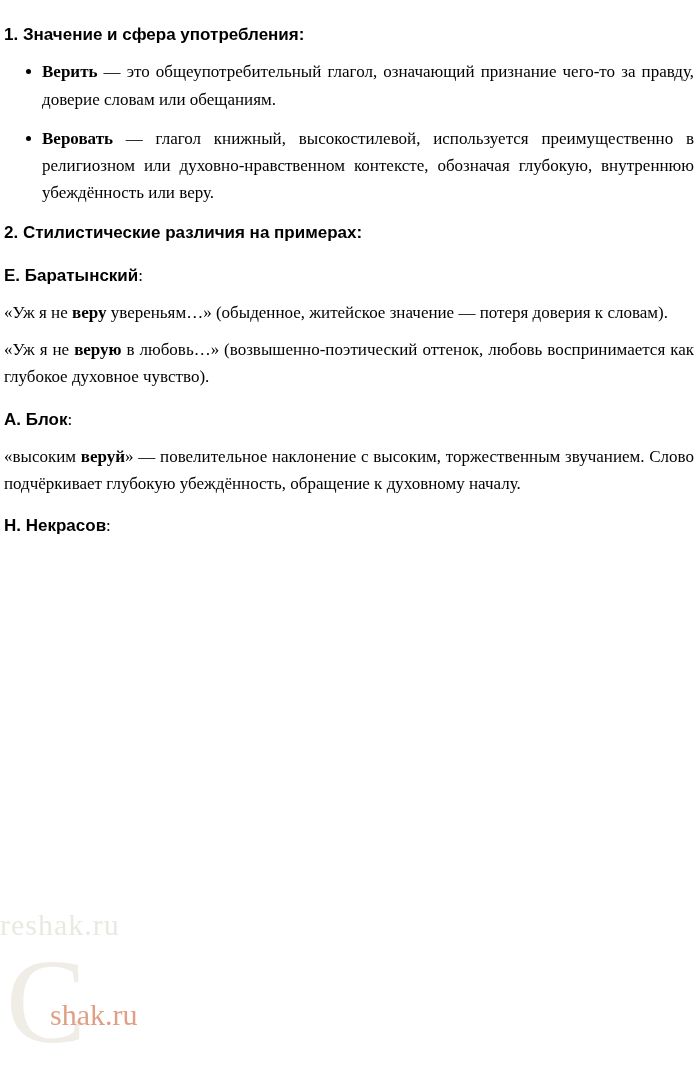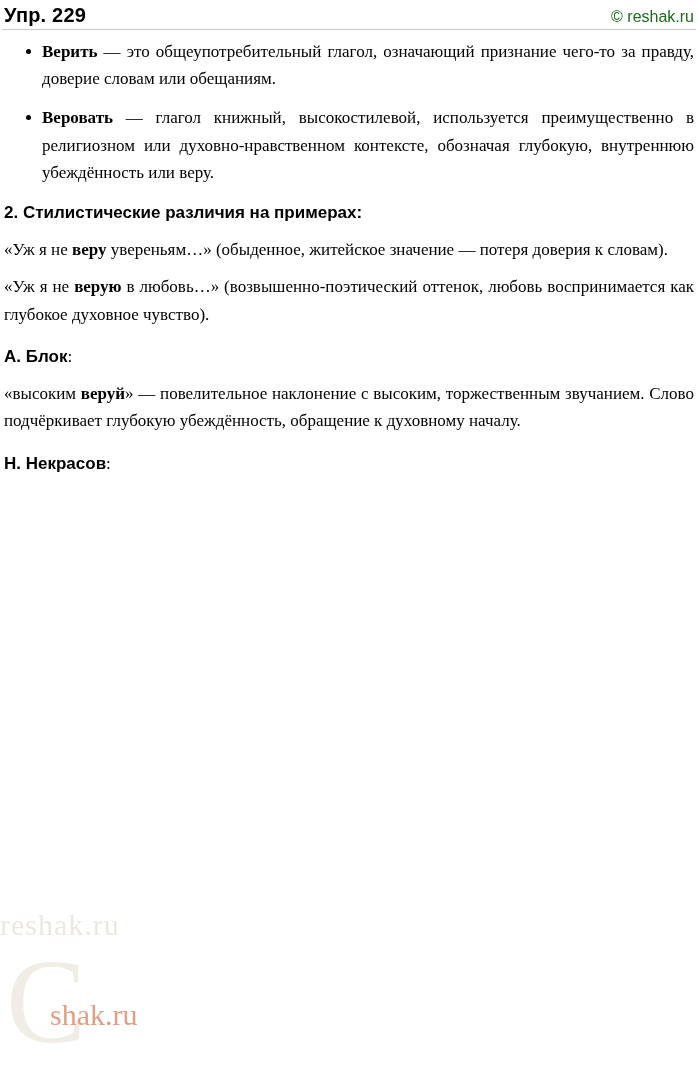--- a/index.html
+++ b/index.html
@@ -132,36 +132,34 @@
     font-family: "Liberation Serif", serif;
     font-size: 30px;
     color: #c2410c;
   }
 </style>
 </head>
 <body>
 
 <div class="page">
 
-  <div class="header">
-    <span class="header-title">Упр. 229</span>
-    <span class="header-brand">© reshak.ru</span>
-  </div>
 
   <div class="content">
 
 
+    <div class="section-head">1. Значение и сфера употребления:</div>
 
     <ul class="bullets">
       <li><b class="bold-serif">Верить</b><span> — это общеупотребительный глагол, означающий признание чего-то за правду, доверие словам или обещаниям.</span></li>
       <li><b class="bold-serif">Веровать</b><span> — глагол книжный, высокостилевой, используется преимущественно в религиозном или духовно-нравственном контексте, обозначая глубокую, внутреннюю убеждённость или веру.</span></li>
     </ul>
 
     <div class="section-head">2. Стилистические различия на примерах:</div>
 
+    <div class="poet"><span>Е. Баратынский</span><span class="suffix">:</span></div>
 
     <p class="ex"><span>«Уж я не </span><b class="bold-serif">веру</b><span> увереньям…» (обыденное, житейское значение — потеря доверия к словам).</span></p>
 
     <p class="ex"><span>«Уж я не </span><b class="bold-serif">верую</b><span> в любовь…» (возвышенно-поэтический оттенок, любовь воспринимается как глубокое духовное чувство).</span></p>
 
     <div class="poet"><span>А. Блок</span><span class="suffix">:</span></div>
 
     <p class="ex"><span>«высоким </span><b class="bold-serif">веруй</b><span>» — повелительное наклонение с высоким, торжественным звучанием. Слово подчёркивает глубокую убеждённость, обращение к духовному началу.</span></p>
 
     <div class="poet"><span>Н. Некрасов</span><span class="suffix">:</span></div>

